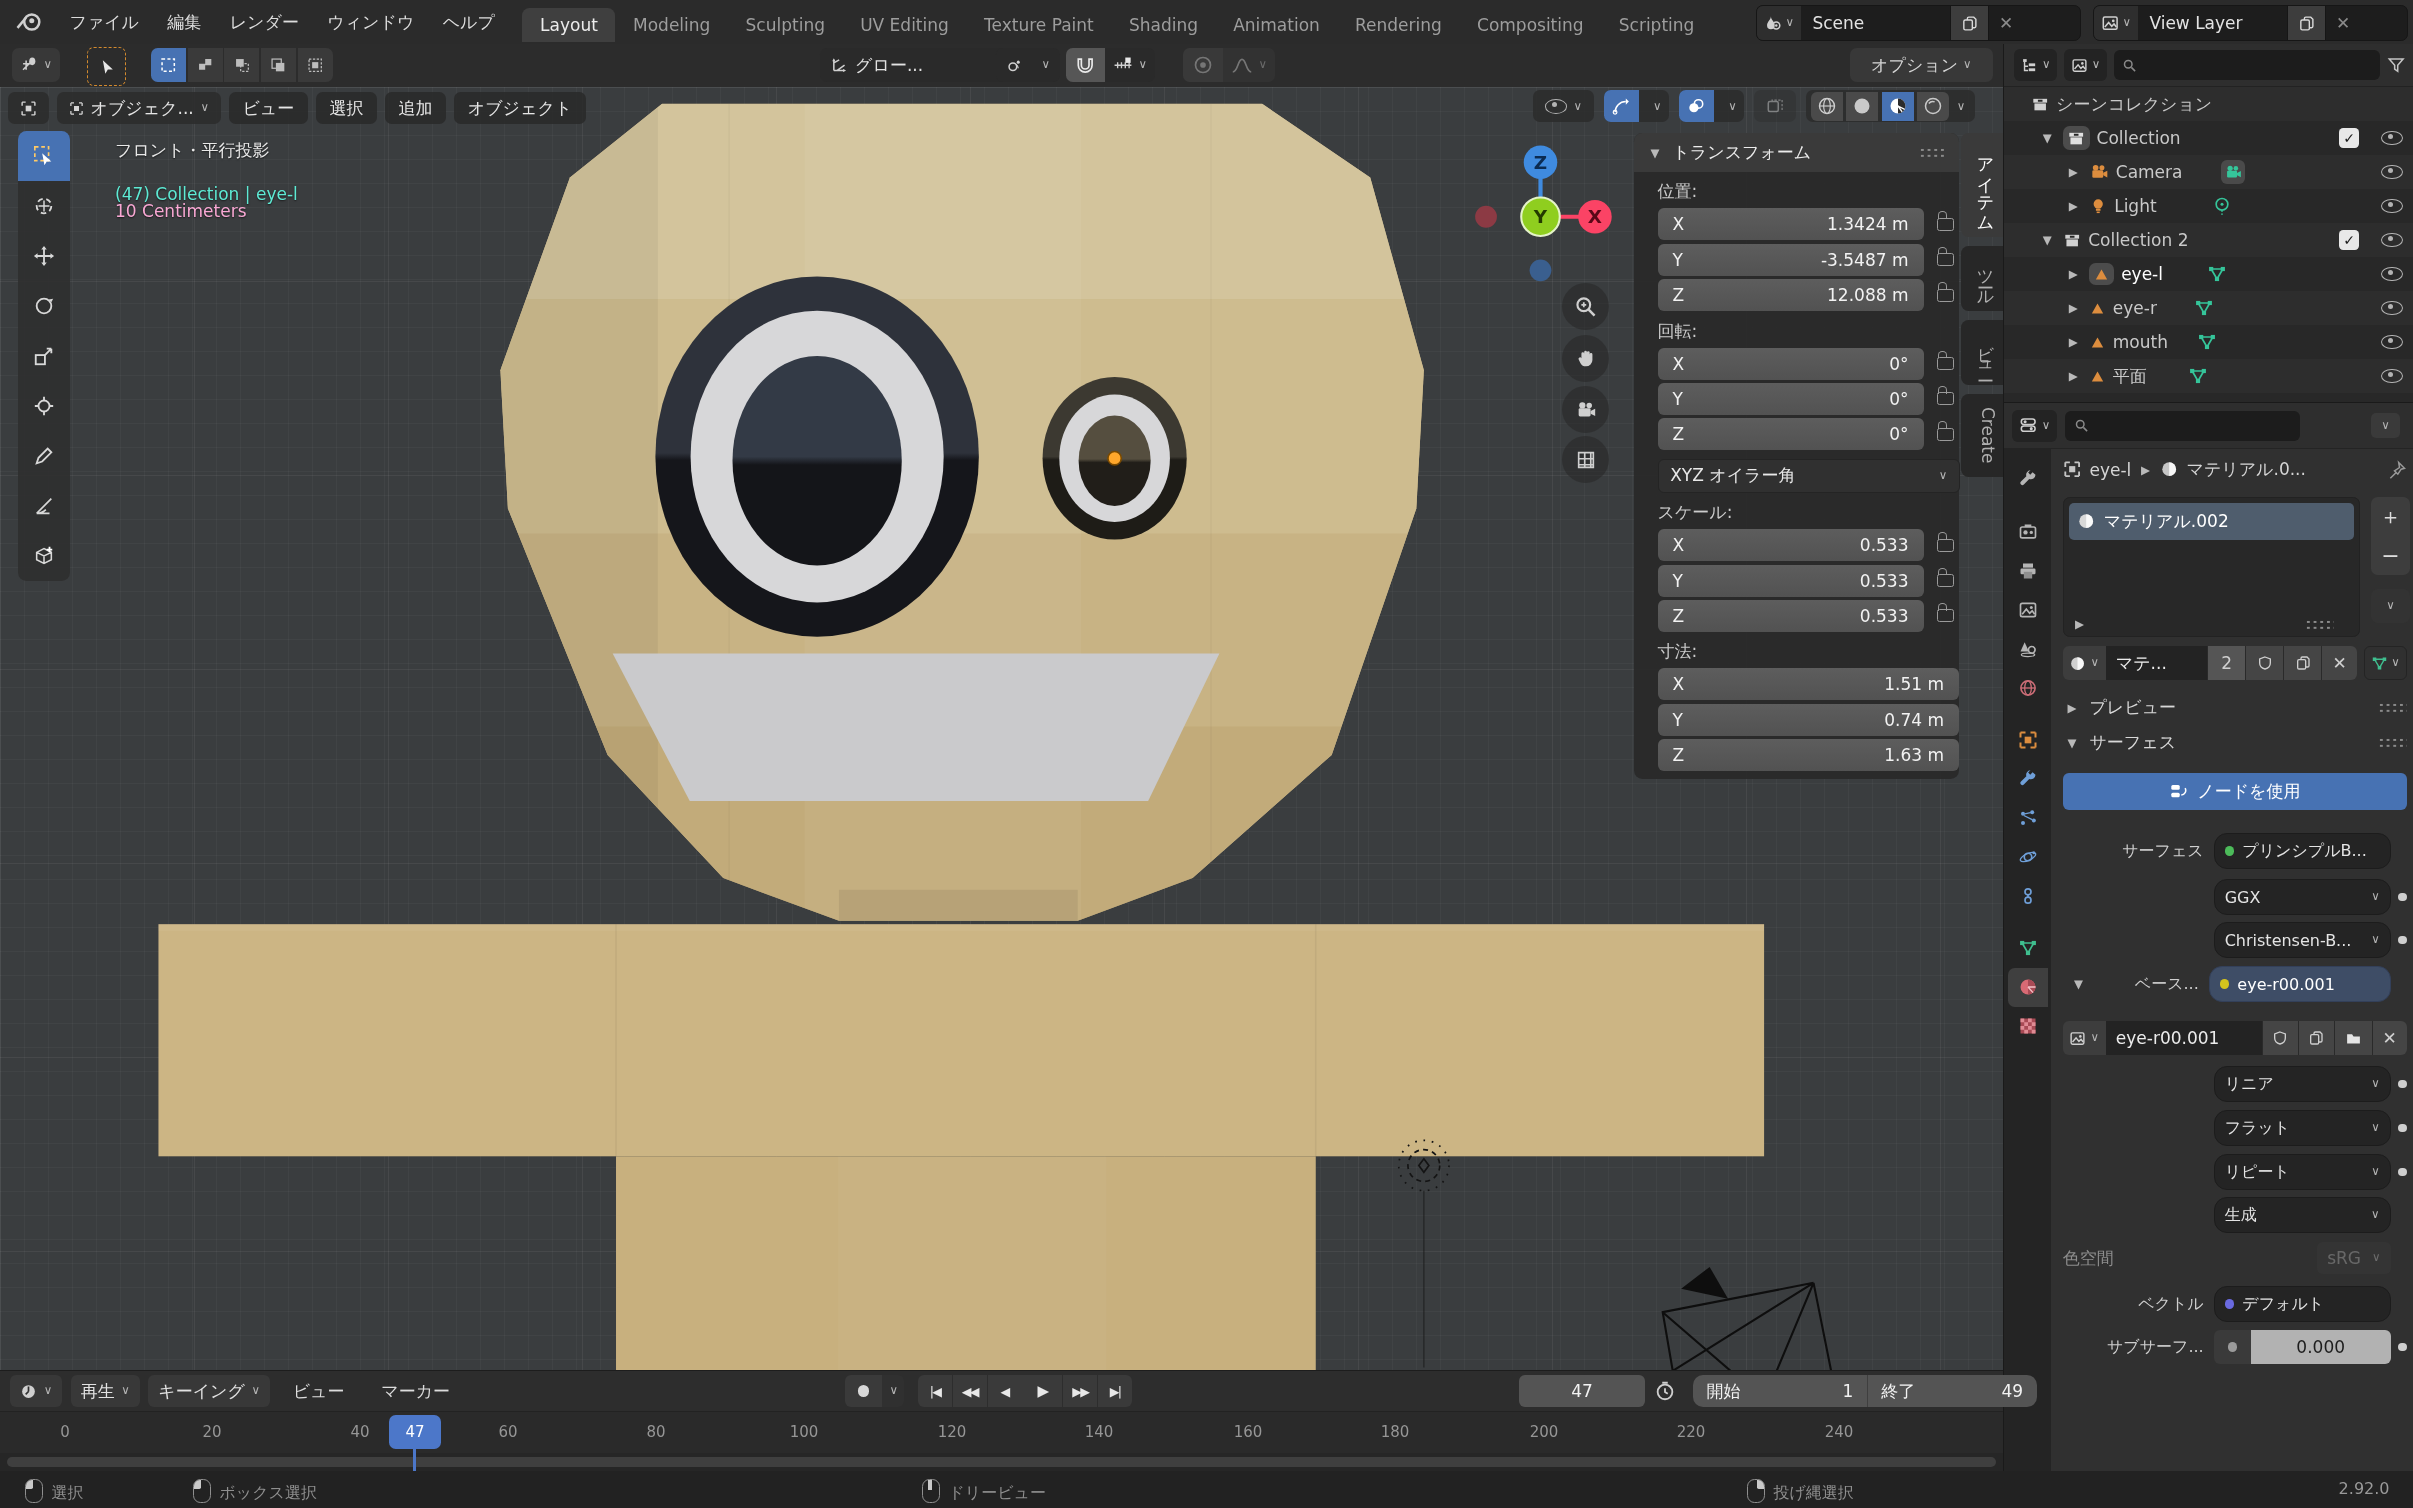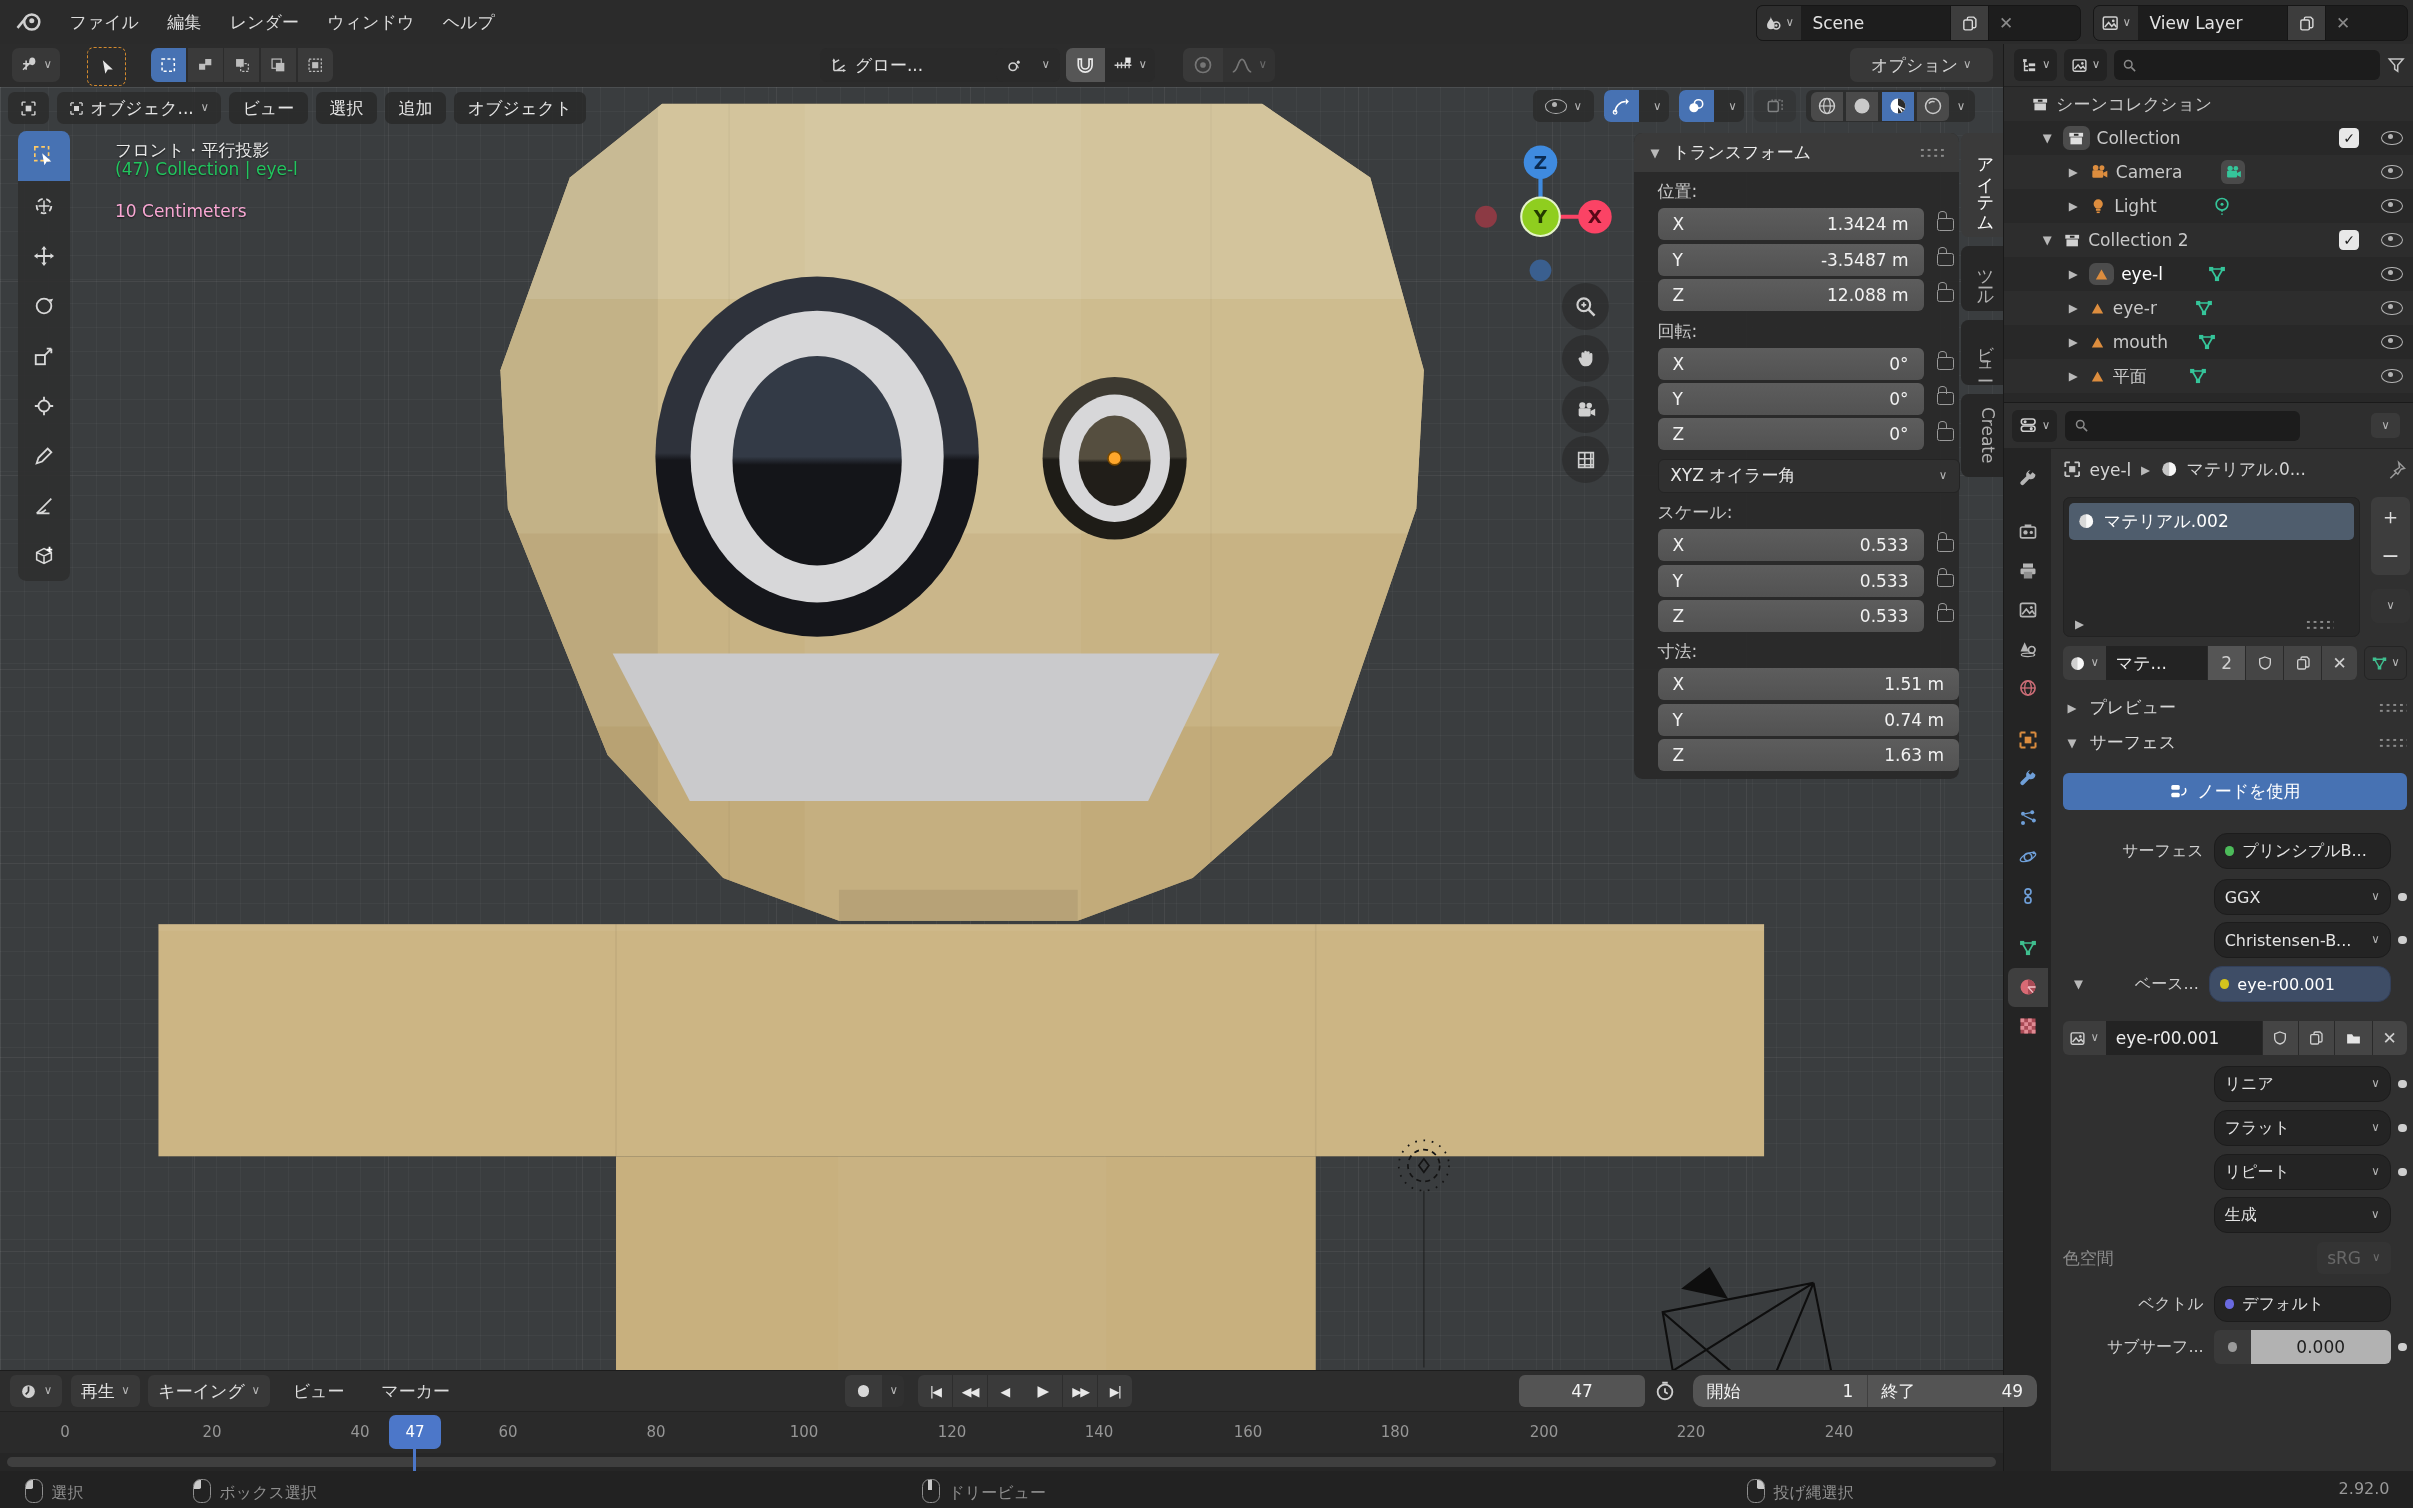--- a/index.html
+++ b/index.html
@@ -193,20 +193,32 @@
           <circle cx="20" cy="13" r="9" fill="none" stroke="#cfcfcf" stroke-width="3"></circle>
           <circle cx="20" cy="11.5" r="3" fill="#cfcfcf"></circle>
           <path d="M3,20 L13,8" stroke="#cfcfcf" stroke-width="3"></path>
         </svg>
     </span>
     <div class="menu-item">ファイル</div>
     <div class="menu-item">編集</div>
     <div class="menu-item">レンダー</div>
     <div class="menu-item">ウィンドウ</div>
     <div class="menu-item">ヘルプ</div>
+    <div class="flex" style="margin-left:13.4px">
+      <div class="ws-tab active">Layout</div>
+      <div class="ws-tab">Modeling</div>
+      <div class="ws-tab">Sculpting</div>
+      <div class="ws-tab">UV Editing</div>
+      <div class="ws-tab">Texture Paint</div>
+      <div class="ws-tab">Shading</div>
+      <div class="ws-tab">Animation</div>
+      <div class="ws-tab">Rendering</div>
+      <div class="ws-tab">Compositing</div>
+      <div class="ws-tab">Scripting</div>
+    </div>
     <div class="idwidget abs" style="left:1756px;top:5px;width:323px">
       <div class="iseg">
         <svg width="18.4" height="18.4" viewBox="0 0 24 24">
             <path d="M9,3 C9,8 4,10 4,15 a5,5 0 0 0 10,0 C14,10 9,8 9,3 z" fill="#cfcfcf"></path>
             <circle cx="16" cy="15" r="4.6" fill="none" stroke="#cfcfcf" stroke-width="2"></circle>
             <circle cx="16" cy="15" r="1.6" fill="#cfcfcf"></circle>
           </svg>
         <span class="chev">∨</span>
       </div>
       <div class="iname">Scene</div>
@@ -479,21 +491,21 @@
           <svg width="20" height="20" viewBox="0 0 24 24">
               <circle cx="12" cy="12" r="9" fill="none" stroke="#c9c9c9" stroke-width="1.8"></circle>
               <path d="M7,9 a6,6 0 0 1 7,-2" stroke="#c9c9c9" fill="none" stroke-width="1.8"></path>
             </svg>
         </span>
         <span class="chev" style="padding:0 4.2px">∨</span>
       </div>
     </div>
 
     <div class="abs shadowtext" style="left:115px;top:52px;color:#e8e8e8">フロント・平行投影</div>
-    <div class="abs shadowtext" style="left:115px;top:72px;color:#22c55e">(47) Collection | eye-l</div>
+    <div class="abs shadowtext" style="left:115px;top:97px;color:#5eead4">(47) Collection | eye-l</div>
     <div class="abs shadowtext" style="left:115px;top:114px;color:#f9a8d4">10 Centimeters</div>
 
     <div class="abs" style="left:18.4px;top:44px;width:52px;border-radius:8.4px;overflow:hidden">
       <div class="tlbtn on">
           <svg width="22" height="22" viewBox="0 0 24 24">
             <rect x="2" y="2" width="15" height="15" fill="none" stroke="#ffca66" stroke-width="1.8" stroke-dasharray="4 3"></rect>
             <path d="M10,9 l10,9 -5,0 -2.5,4 z" fill="#fff"></path>
           </svg>
         </div>
       <div class="tlbtn">

